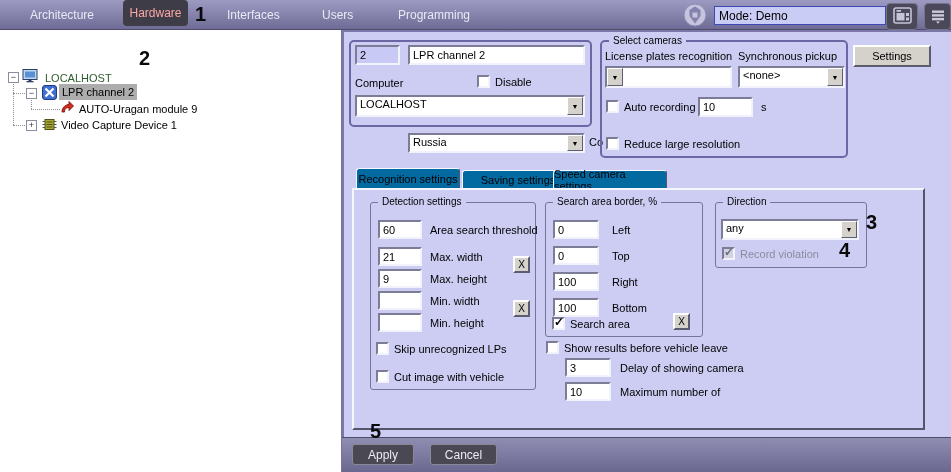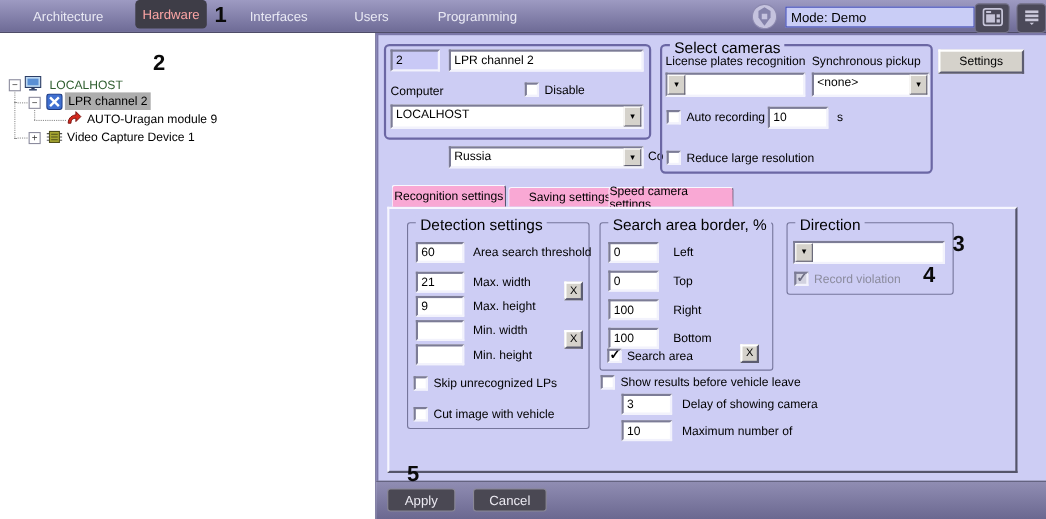--- a/index.html
+++ b/index.html
@@ -22,42 +22,42 @@
        font-size:9px;line-height:8px;text-align:center;color:#333}
   .treelbl{font-size:11px;line-height:14px;white-space:nowrap}
   .hl{background:#adadad;padding:1px 3px;color:#000}
   .dot-v{border-left:1px dotted #909090;width:0}
   .dot-h{border-top:1px dotted #909090;height:0}
   
   .main{left:342px;top:30px;width:609px;height:407px;background:#cdcdf4;
         border-left:2px solid #7b77a8;border-top:2px solid #7b77a8;box-sizing:border-box}
   .gbox{border:2px solid #6b67a4;border-radius:5px;box-sizing:border-box}
   .gbox.thin{border:1px solid #75759b;border-radius:3px}
-  .gtitle{position:absolute;top:-7px;left:7px;background:#cdcdf4;padding:0 4px;font-size:14px;white-space:nowrap}
+  .gtitle{position:absolute;top:-7px;left:7px;background:#cdcdf4;padding:0 4px;font-size:10px;white-space:nowrap}
   .lbl{font-size:11px;white-space:nowrap}
   .field{background:#fff;border:2px solid;border-color:#7c7c96 #f2f2fc #f2f2fc #7c7c96;
          box-sizing:border-box;font-size:11px;padding:0 3px;color:#000;font-family:"Liberation Sans",sans-serif;outline:none}
   .field.lav{background:#c9c9f6}
   .combo{background:#fff;border:2px solid;border-color:#7c7c96 #f2f2fc #f2f2fc #7c7c96;
          box-sizing:border-box;display:flex;align-items:stretch}
   .combo-val{flex:1;padding:1px 0 0 3px;font-size:11px;white-space:nowrap;overflow:hidden}
   .combo-btn{width:16px;background:#d5d2cb;border:1px solid;border-color:#fff #5f5f72 #5f5f72 #fff;
              box-sizing:border-box;font-size:7px;display:flex;align-items:center;justify-content:center;color:#000}
   .btn3d{background:#d5d2cb;border:2px solid;border-color:#fff #5c5c70 #5c5c70 #fff;
          box-sizing:border-box;font-size:11px;display:flex;align-items:center;justify-content:center;color:#000;cursor:default}
   .cb{display:flex;align-items:center;gap:5px}
   .cbbox{width:13px;height:13px;background:#fff;border:2px solid;
          border-color:#7c7c96 #f2f2fc #f2f2fc #7c7c96;box-sizing:border-box;position:relative;flex:none}
   .cb.checked .cbbox::after{content:"✓";position:absolute;left:0;top:-4px;font-size:12px;font-weight:bold;color:#000}
   .cb.dis .cbbox{background:#d2d2e0}
   .cb.dis .cbbox::after{color:#6d6d82}
   .cb.dis .cbl{color:#8b8b9d}
   .cbl{font-size:11px;white-space:nowrap}
   
-  .tab{background:#f9a8d4;border:1px solid #56566e;border-bottom:none;border-top-color:#f8f8ff;
+  .tab{background:#0369a1;border:1px solid #56566e;border-bottom:none;border-top-color:#f8f8ff;
        border-left-color:#f8f8ff;border-radius:3px 3px 0 0;box-sizing:border-box;height:18px;
        display:flex;align-items:center;justify-content:center;font-size:11px}
   .tab.active{height:20px;z-index:3}
   .tabpanel{border:2px solid;border-color:#f6f6ff #54546a #54546a #f6f6ff;background:#cdcdf4;box-sizing:border-box}
   
   .footer{left:342px;top:437px;width:609px;height:35px;background:linear-gradient(#908db3,#6b6890);
           border-top:1px solid #4e4c66;box-sizing:border-box}
   .darkbtn{background:#4a4853;border:1px solid #8a8896;border-radius:3px;color:#eceaf2;font-size:12px;
            display:flex;align-items:center;justify-content:center;box-sizing:border-box;cursor:default}
   .ann{font-size:20px;font-weight:bold;color:#0a0a0a;z-index:10;line-height:20px}
@@ -238,20 +238,21 @@
       <span class="abs cb checked" style="left:6px;top:114px">
         <span class="cbbox"></span>
         <span class="cbl">Search area</span>
       </span>
       <div class="abs btn3d" style="left:127px;top:110px;width:17px;height:17px;font-size:10px">X</div>
     </div>
 
     <div class="abs gbox thin" style="left:361px;top:12px;width:152px;height:66px">
       <span class="gtitle">Direction</span>
       <span class="abs combo" style="left:5px;top:16px;width:138px;height:21px">
+        <span class="combo-val">any</span>
         <span class="combo-btn">▼</span>
       </span>
       <span class="abs cb checked dis" style="left:6px;top:44px">
         <span class="cbbox"></span>
         <span class="cbl">Record violation</span>
       </span>
     </div>
 
     <span class="abs cb" style="left:192px;top:151px">
       <span class="cbbox"></span>

